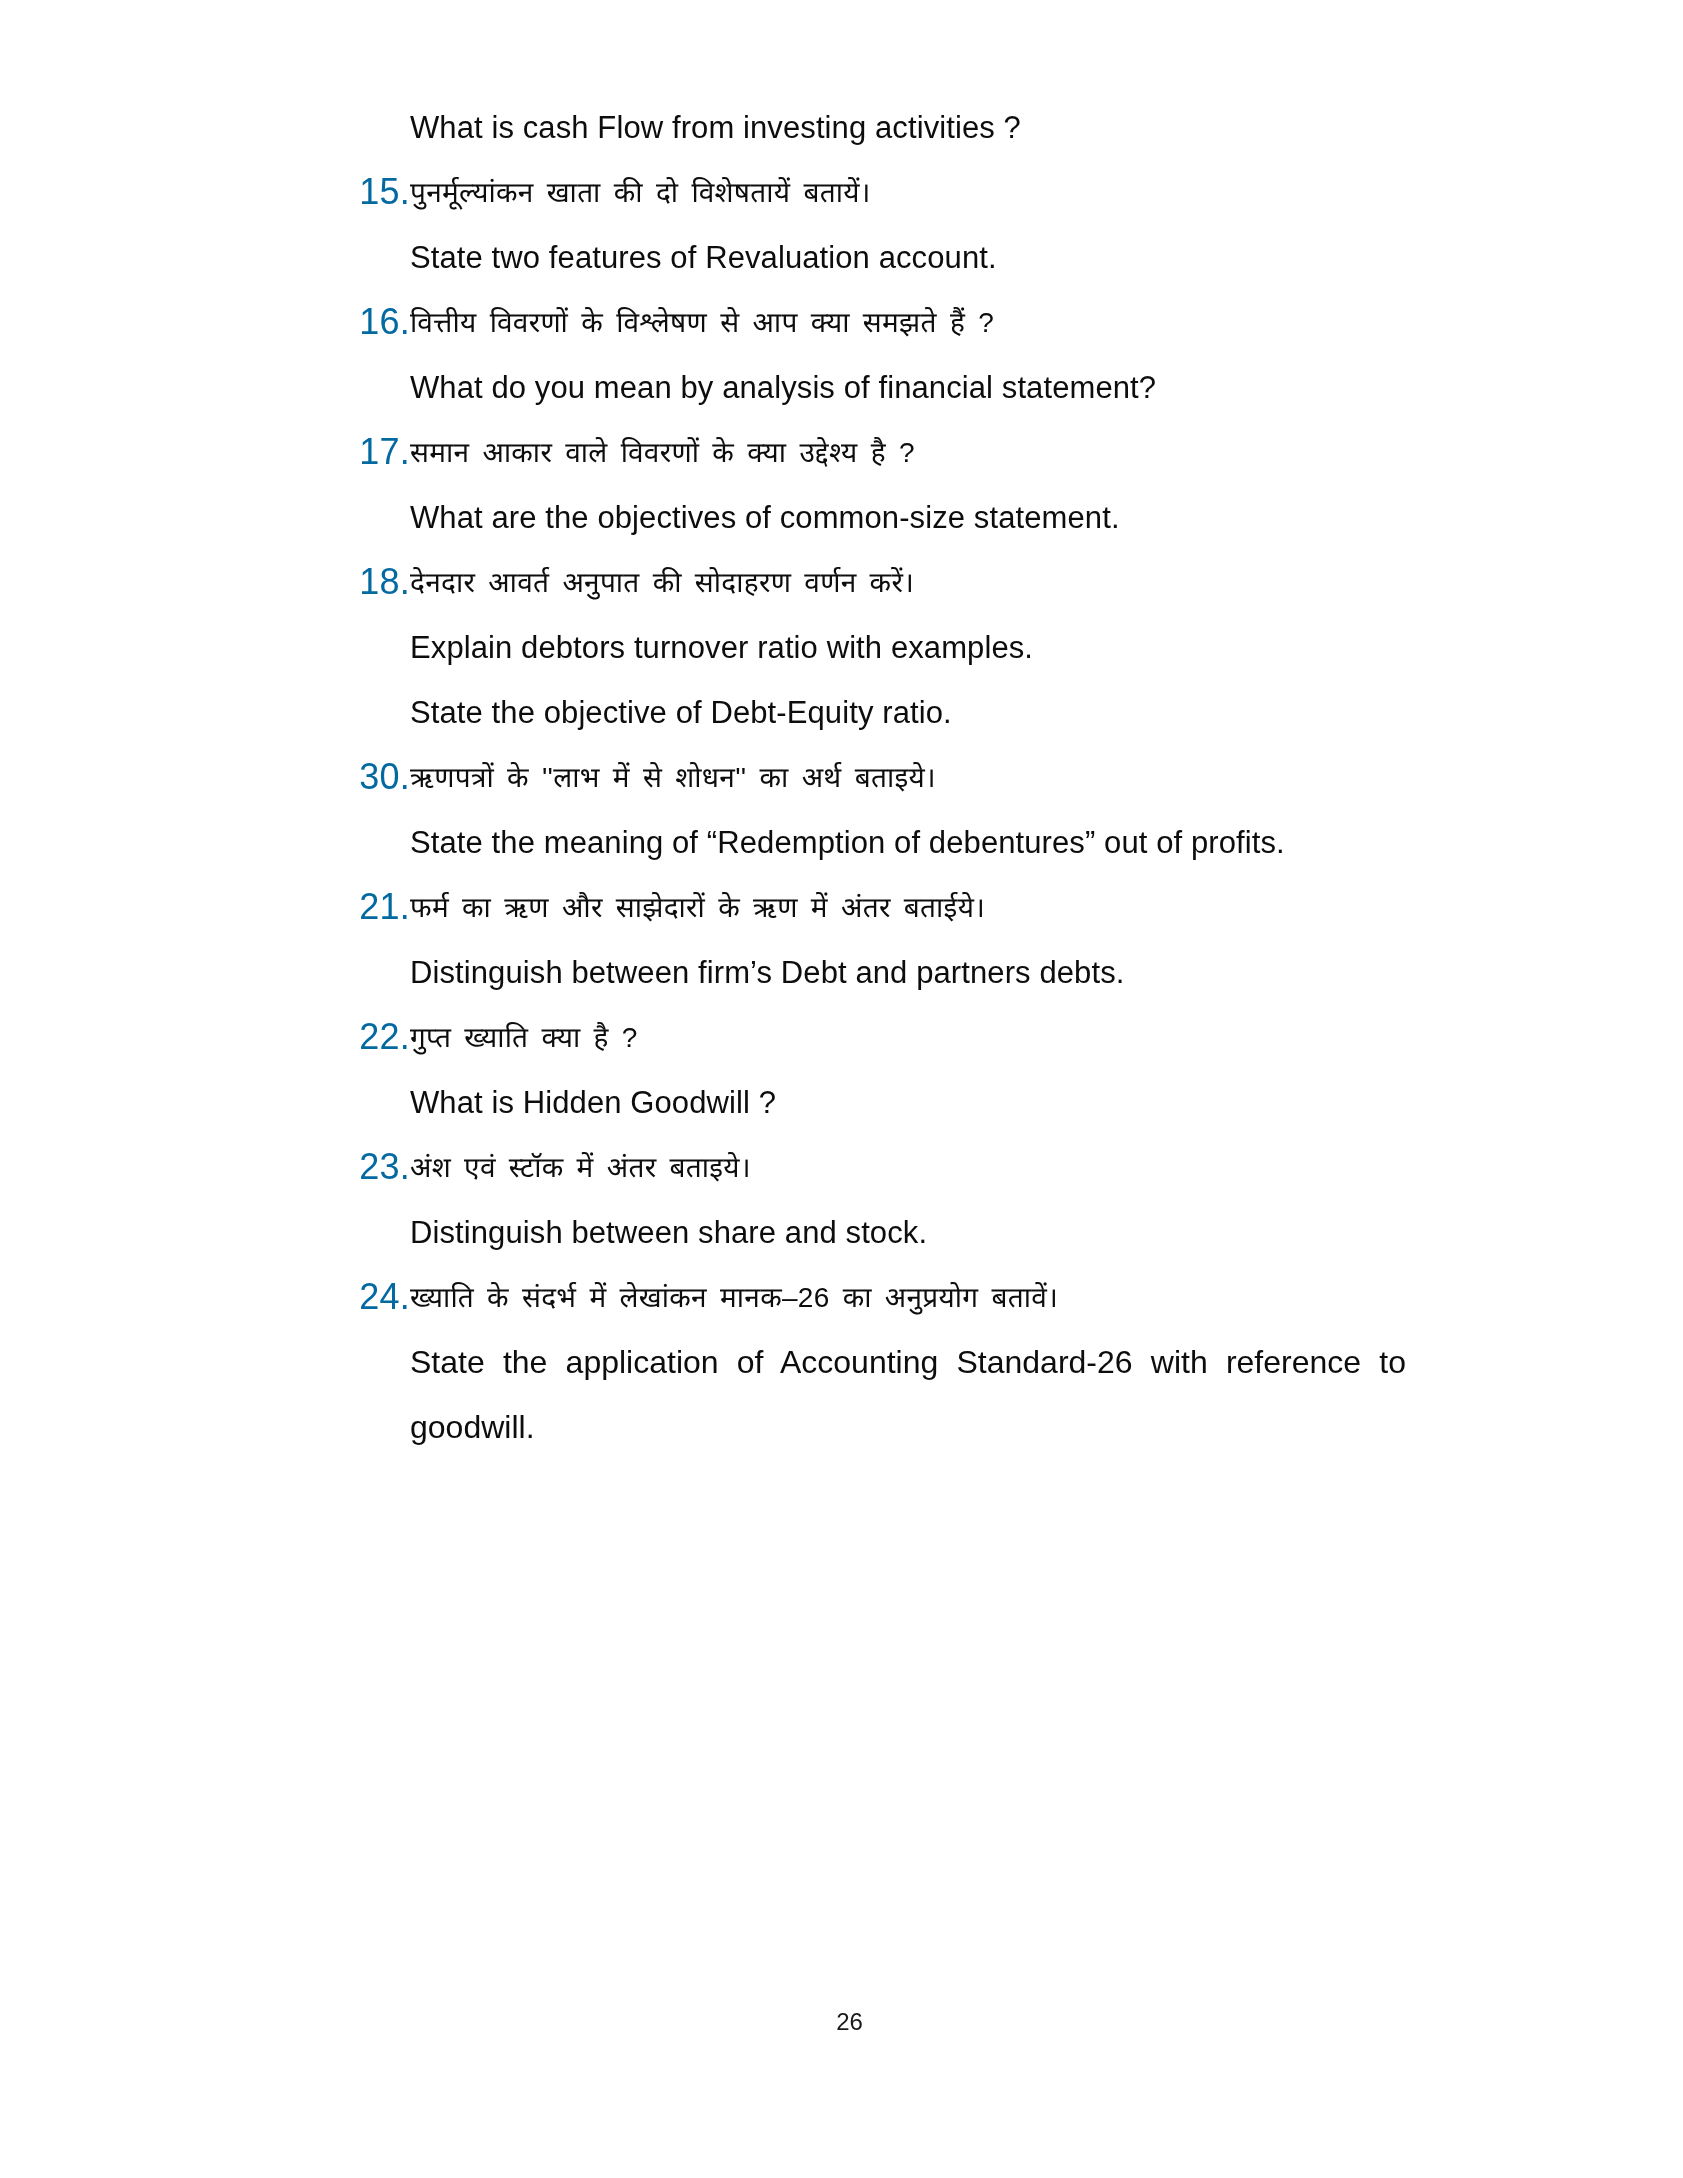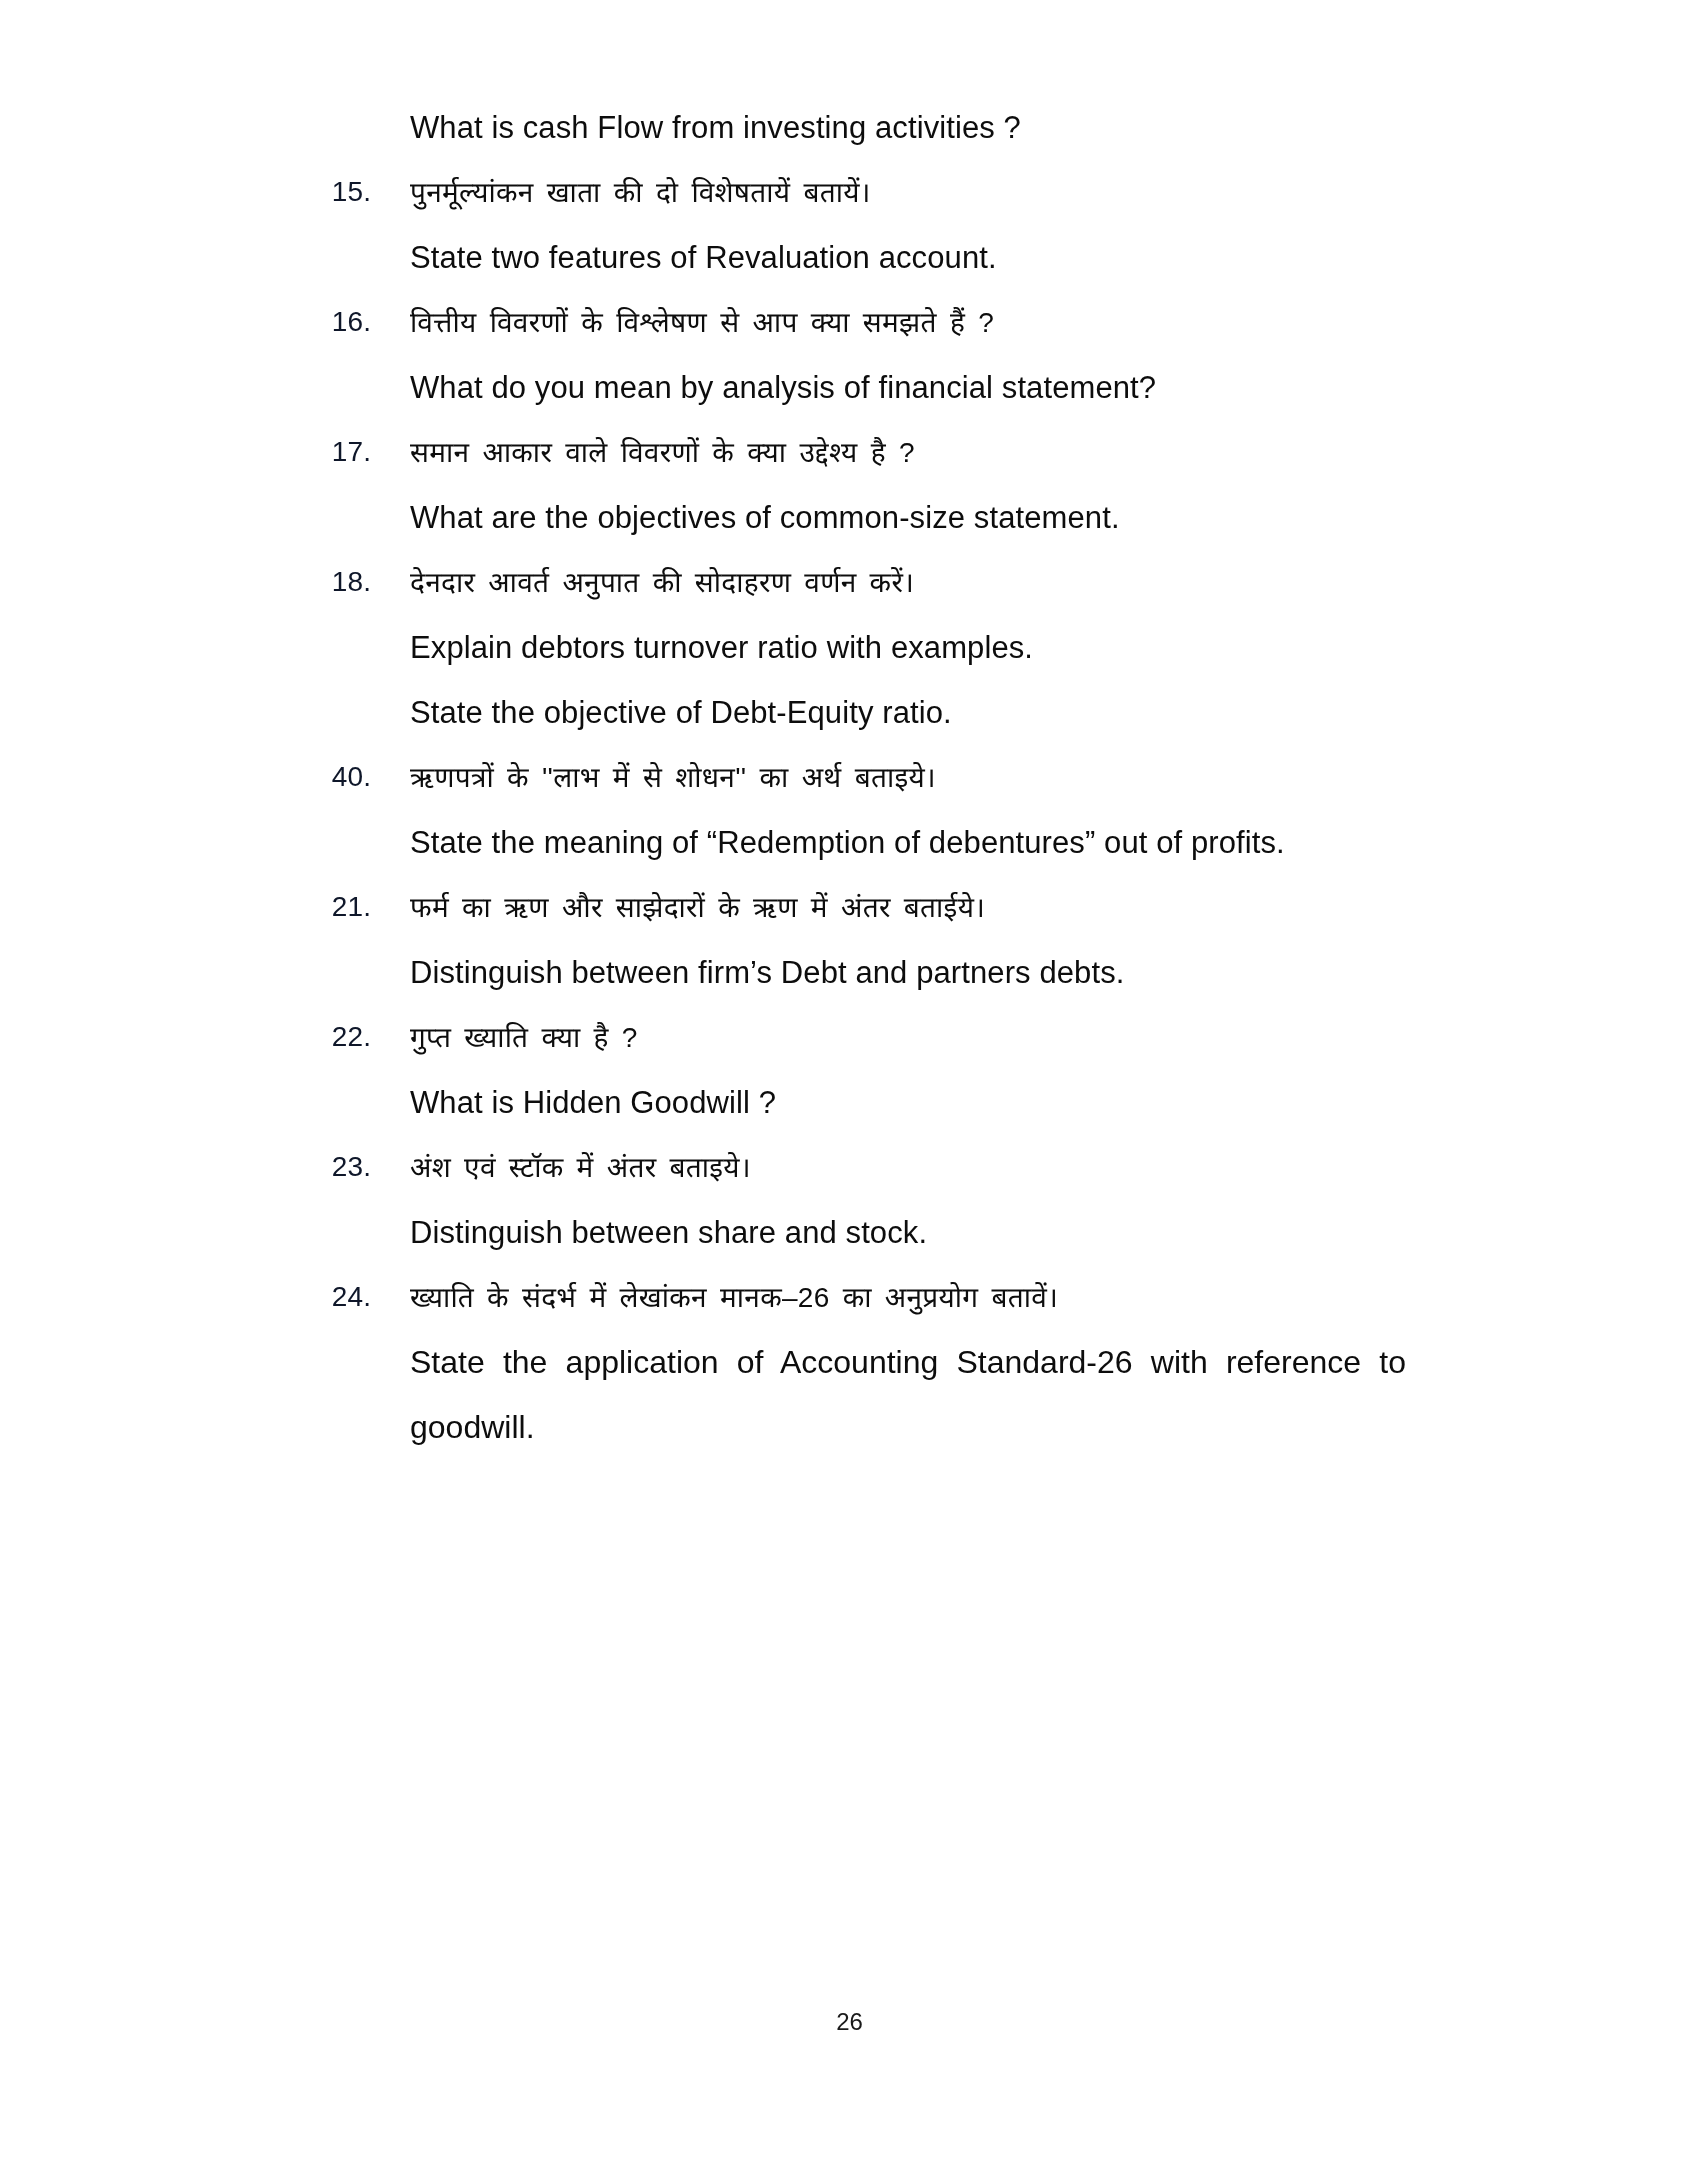--- a/index.html
+++ b/index.html
@@ -37,25 +37,25 @@
     display: flex;
     align-items: flex-start;
     width: 1683px;
     box-sizing: border-box;
     padding-left: 293px;
   }
 
   .qnum {
     width: 117px;
     flex: 0 0 117px;
-    font-size: 28px;
+    font-size: 36px;
     line-height: 63px;
     letter-spacing: 0.2px;
-    color: #0f172a;
-    text-align: center;
+    color: #0369a1;
+    text-align: right;
     white-space: nowrap;
   }
 
   .qbody {
     flex: 1 1 auto;
     width: 996px;
     max-width: 996px;
     padding-right: 0;
   }
 
@@ -181,21 +181,21 @@
     </div>
 
     <div class="qrow cont">
       <div class="qnum"></div>
       <div class="qbody">
         <div class="line en">State the objective of Debt-Equity ratio.</div>
       </div>
     </div>
 
     <div class="qrow">
-      <div class="qnum">40.</div>
+      <div class="qnum">30.</div>
       <div class="qbody">
         <div class="line hi">ऋणपत्रों के ''लाभ में से शोधन'' का अर्थ बताइये।</div>
       </div>
     </div>
     <div class="qrow cont">
       <div class="qnum"></div>
       <div class="qbody">
         <div class="line en">State the meaning of “Redemption of debentures” out of profits.</div>
       </div>
     </div>

